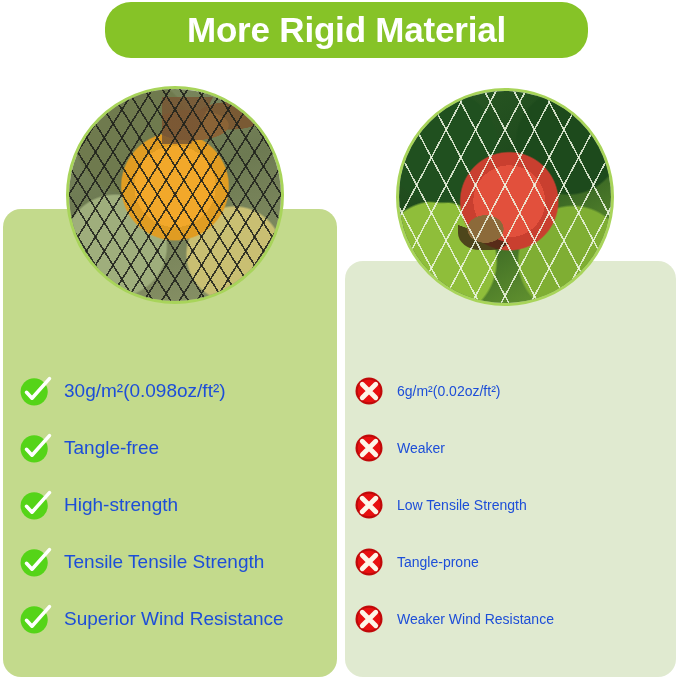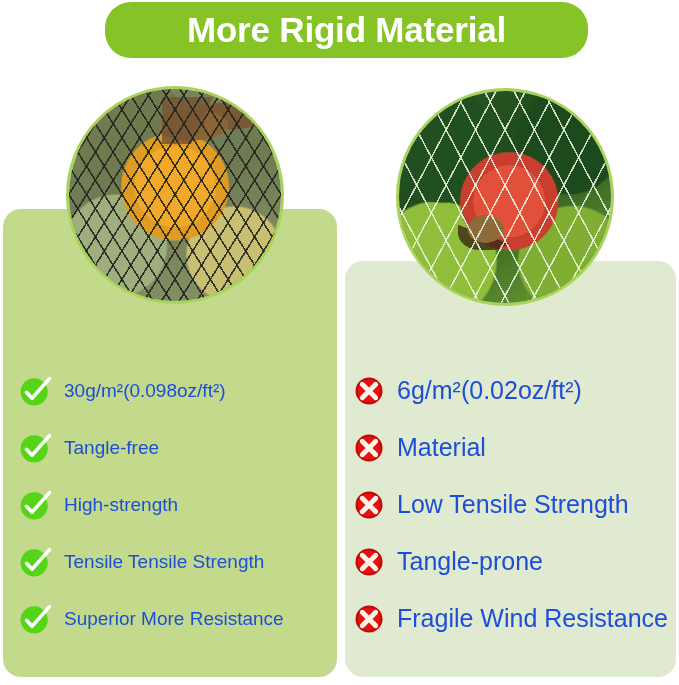--- a/index.html
+++ b/index.html
@@ -109,21 +109,21 @@
   .feature-row {
     display:flex; align-items:center;
     height:57px;
   }
   .feature-label {
     font-size:19px;
     font-weight:normal;
     color:#1d4ed8;
     white-space:nowrap;
   }
-  #list-right .feature-label { font-size:25px; }
+  #list-right .feature-label { font-size:14px; }
 
   
   .icon-wrap { position:relative; flex:0 0 auto; }
   .icon-check { width:34px; height:34px; margin-right:12px; display:block; }
   .icon-x     { width:30px; height:30px; margin-right:13px; margin-left:2px; display:block; }
 </style>
 </head>
 <body>
 
 <div id="canvas">
@@ -190,21 +190,21 @@
       <span class="feature-label">Tensile Tensile Strength</span>
     </div>
 
     <div class="feature-row">
       <span class="icon-wrap">
         <svg class="icon-check" viewBox="0 0 40 40">
           <circle cx="19" cy="21" r="16" fill="#55d418"></circle>
           <path d="M10 21.5 L16.5 28.5 L37 5.5" fill="none" stroke="#ffffff" stroke-width="4.2" stroke-linecap="round" stroke-linejoin="round"></path>
         </svg>
       </span>
-      <span class="feature-label">Superior More Resistance</span>
+      <span class="feature-label">Superior Wind Resistance</span>
     </div>
 
   </div>
 
   <div class="feature-list" id="list-right">
 
     <div class="feature-row">
       <span class="icon-wrap">
         <svg class="icon-x" viewBox="0 0 40 40">
           <circle cx="20" cy="20" r="18" fill="#c00909"></circle>
@@ -216,21 +216,21 @@
     </div>
 
     <div class="feature-row">
       <span class="icon-wrap">
         <svg class="icon-x" viewBox="0 0 40 40">
           <circle cx="20" cy="20" r="18" fill="#c00909"></circle>
           <circle cx="20" cy="20" r="15" fill="#e81111"></circle>
           <path d="M11 11 L29 29 M29 11 L11 29" stroke="#fdf6e8" stroke-width="6.5" stroke-linecap="round"></path>
         </svg>
       </span>
-      <span class="feature-label">Material</span>
+      <span class="feature-label">Weaker</span>
     </div>
 
     <div class="feature-row">
       <span class="icon-wrap">
         <svg class="icon-x" viewBox="0 0 40 40">
           <circle cx="20" cy="20" r="18" fill="#c00909"></circle>
           <circle cx="20" cy="20" r="15" fill="#e81111"></circle>
           <path d="M11 11 L29 29 M29 11 L11 29" stroke="#fdf6e8" stroke-width="6.5" stroke-linecap="round"></path>
         </svg>
       </span>
@@ -249,18 +249,18 @@
     </div>
 
     <div class="feature-row">
       <span class="icon-wrap">
         <svg class="icon-x" viewBox="0 0 40 40">
           <circle cx="20" cy="20" r="18" fill="#c00909"></circle>
           <circle cx="20" cy="20" r="15" fill="#e81111"></circle>
           <path d="M11 11 L29 29 M29 11 L11 29" stroke="#fdf6e8" stroke-width="6.5" stroke-linecap="round"></path>
         </svg>
       </span>
-      <span class="feature-label">Fragile Wind Resistance</span>
+      <span class="feature-label">Weaker Wind Resistance</span>
     </div>
 
   </div>
 
 </div>
 
 </body></html>

